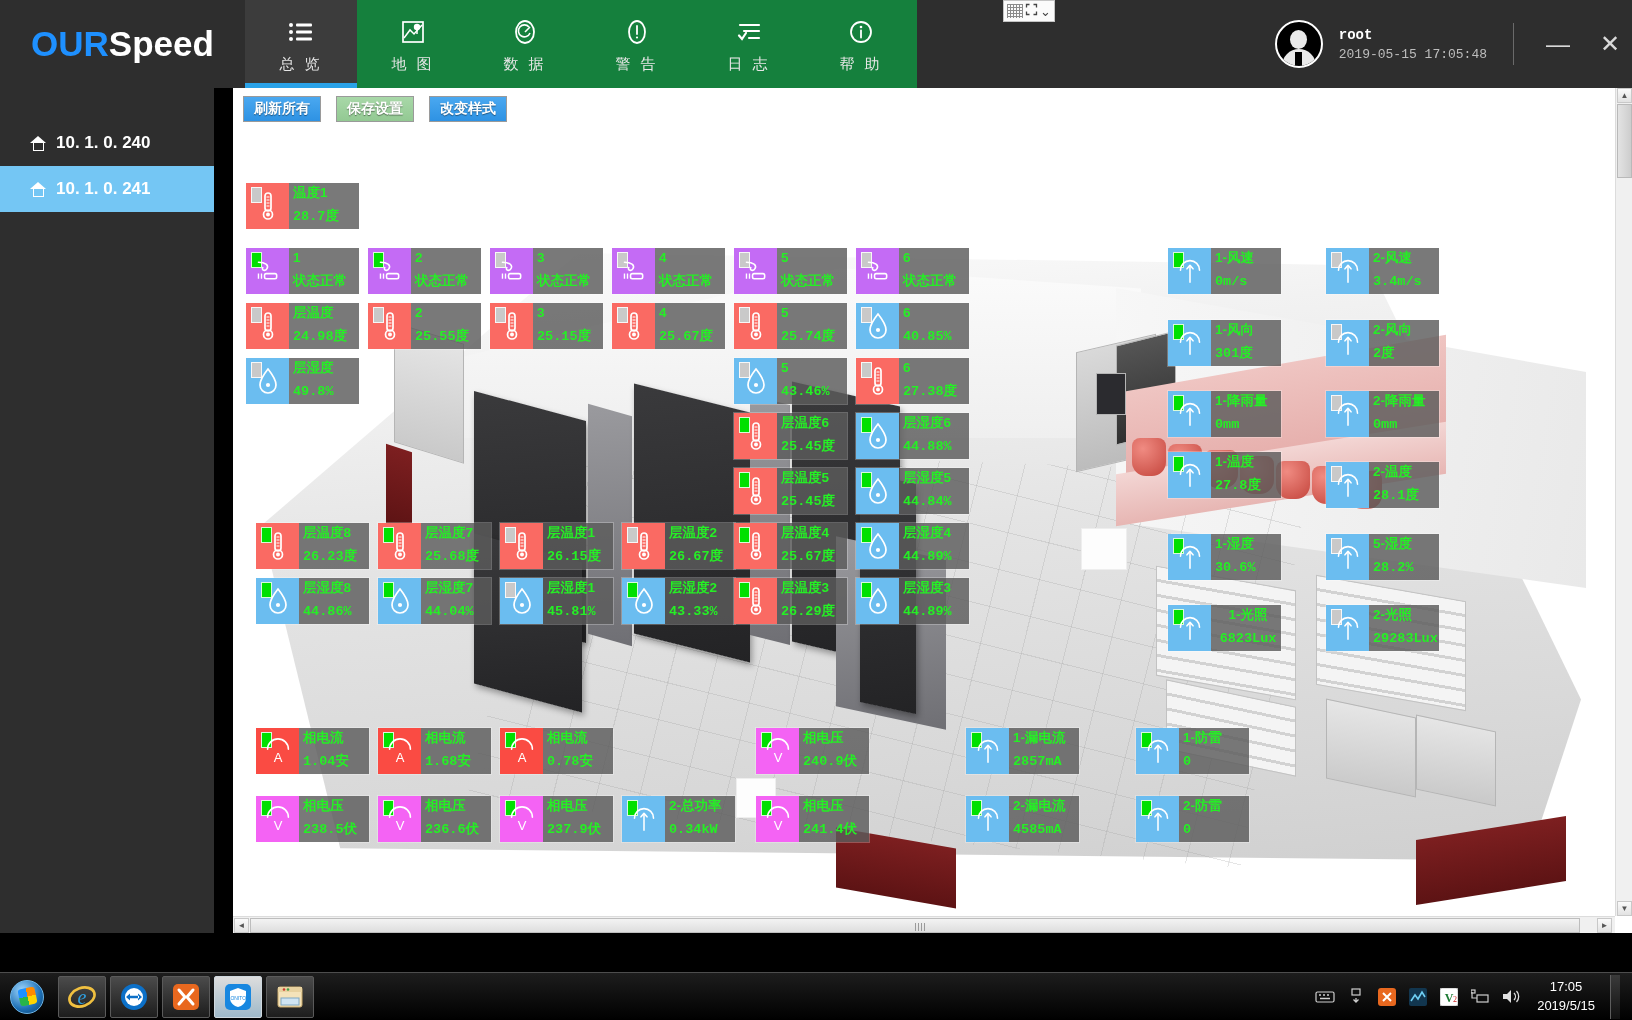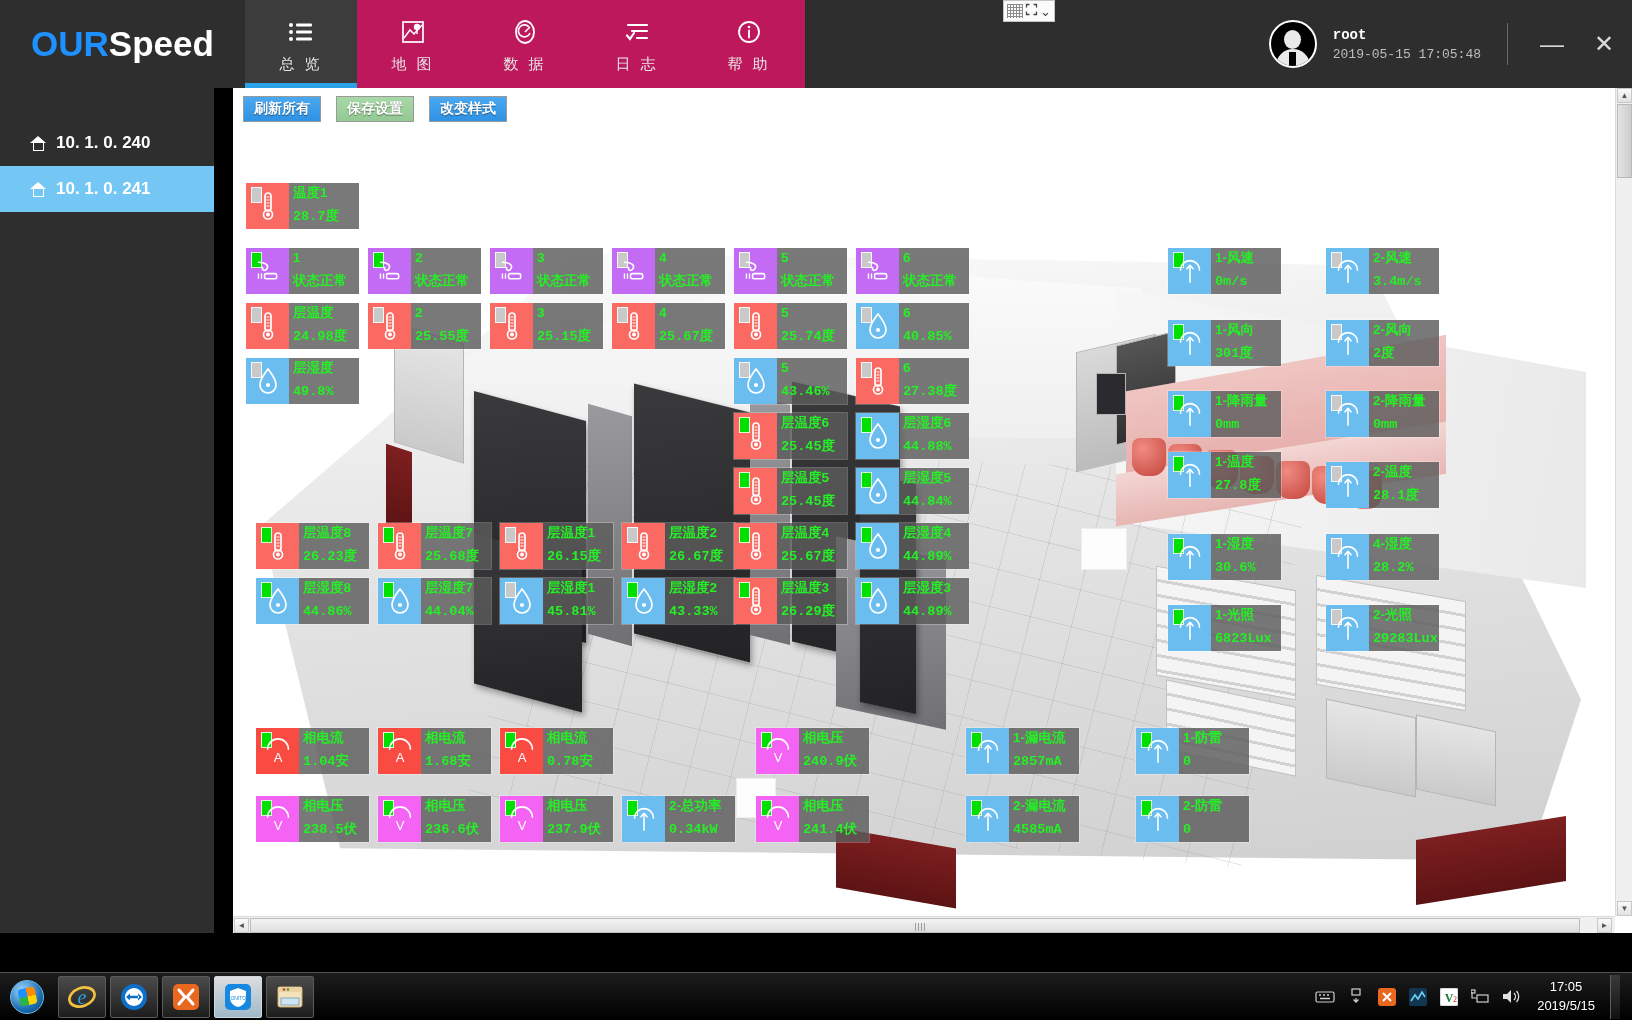--- a/index.html
+++ b/index.html
@@ -12,28 +12,28 @@
             background:#2e2e2e; display:flex; align-items:stretch; }
   .logo { width:245px; display:flex; align-items:center; justify-content:center;
           background:#2e2e2e; }
   .logo-text { font-size:35px; font-weight:bold; letter-spacing:0px; }
   .logo-our { color:#1e90ff; }
   .logo-speed { color:#ffffff; }
 
   .navs { display:flex; align-items:stretch; }
   .nav { width:112px; display:flex; flex-direction:column; align-items:center;
          justify-content:center; color:#e8e8e8; cursor:pointer; position:relative;
-         background:#be185d; }
+         background:#15803d; }
   .nav.active { background:#3c3c3c; }
   .nav.active:after { content:""; position:absolute; left:0; right:0; bottom:0;
                       height:5px; background:#2aa2e8; }
   .nav .ic { height:34px; display:flex; align-items:center; justify-content:center; }
   .nav .lbl { font-size:15px; letter-spacing:3px; margin-top:6px; color:#e6e6e6; }
 
-  .userarea { margin-left:auto; display:flex; align-items:center; padding-right:10px; gap:16px; }
+  .userarea { margin-left:auto; display:flex; align-items:center; padding-right:4px; gap:16px; }
   .avatar { width:48px; height:48px; border-radius:50%; background:#000;
             border:2px solid #fff; display:flex; align-items:flex-end; justify-content:center;
             overflow:hidden; position:relative; }
   .avatar .head { position:absolute; top:8px; width:17px; height:19px; background:#e9e9e9;
                   border-radius:50%; }
   .avatar .body { position:absolute; bottom:-2px; width:34px; height:19px; background:#e9e9e9;
                   border-radius:17px 17px 0 0; }
   .avatar .tie { position:absolute; bottom:0; width:7px; height:14px; background:#000; }
   .uinfo { display:flex; flex-direction:column; gap:4px; }
   .uname { color:#fff; font-size:14px; font-weight:bold; font-family:"Liberation Mono",monospace; }
@@ -209,20 +209,30 @@
         <span class="ic">
           <svg width="24" height="26" viewBox="0 0 24 26" fill="none" stroke="#fff" stroke-width="1.8">
             <ellipse cx="12" cy="13" rx="9" ry="11"></ellipse>
             <path d="M16 8 A6 6 0 1 0 17 14" stroke-width="1.6"></path>
             <path d="M12 13 L17 8" stroke-width="1.6"></path>
           </svg>
         </span>
         <span class="lbl">数 据</span>
       </div>
 
+      <div class="nav">
+        <span class="ic">
+          <svg width="22" height="26" viewBox="0 0 22 26" fill="none" stroke="#fff" stroke-width="1.8">
+            <ellipse cx="11" cy="13" rx="8" ry="11"></ellipse>
+            <path d="M11 7 L11 15" stroke-linecap="round"></path>
+            <circle cx="11" cy="18.5" r="1.1" fill="#fff" stroke="none"></circle>
+          </svg>
+        </span>
+        <span class="lbl">警 告</span>
+      </div>
 
       <div class="nav">
         <span class="ic">
           <svg width="26" height="22" viewBox="0 0 26 22" fill="none" stroke="#fff" stroke-width="2.2" stroke-linecap="round">
             <path d="M4 4 L23 4"></path>
               <path d="M8 10 L23 10"></path>
             <path d="M3 14.5 L6 18 L10 12"></path>
               <path d="M13 17 L23 17"></path>
           </svg>
         </span>
@@ -1006,25 +1016,25 @@
               <span class="led off"></span>
               <span class="glyph">
                 <svg viewBox="0 0 30 30" fill="none" stroke="#fff" stroke-width="1.8">
                   <path d="M4 14 A11 11 0 0 1 26 14" stroke-linecap="round"></path>
                   <path d="M15 28 L15 9" stroke-linecap="round"></path>
                   <path d="M11.5 12.5 L15 8.5 L18.5 12.5" stroke-linecap="round" stroke-linejoin="round"></path>
                 </svg>
               </span>
             </div>
             <div class="body">
-              <span>4-湿度</span>
+              <span>5-湿度</span>
               <span class="val">28.2%</span>
             </div>
           </div>
-          <div class="w" style="left: 932px; top: 457px;">
+          <div class="w" style="left: 932px; top: 457px; text-align: center;">
             <div class="icon ic-gen">
               <span class="led on"></span>
               <span class="glyph">
                 <svg viewBox="0 0 30 30" fill="none" stroke="#fff" stroke-width="1.8">
                   <path d="M4 14 A11 11 0 0 1 26 14" stroke-linecap="round"></path>
                   <path d="M15 28 L15 9" stroke-linecap="round"></path>
                   <path d="M11.5 12.5 L15 8.5 L18.5 12.5" stroke-linecap="round" stroke-linejoin="round"></path>
                 </svg>
               </span>
             </div>

